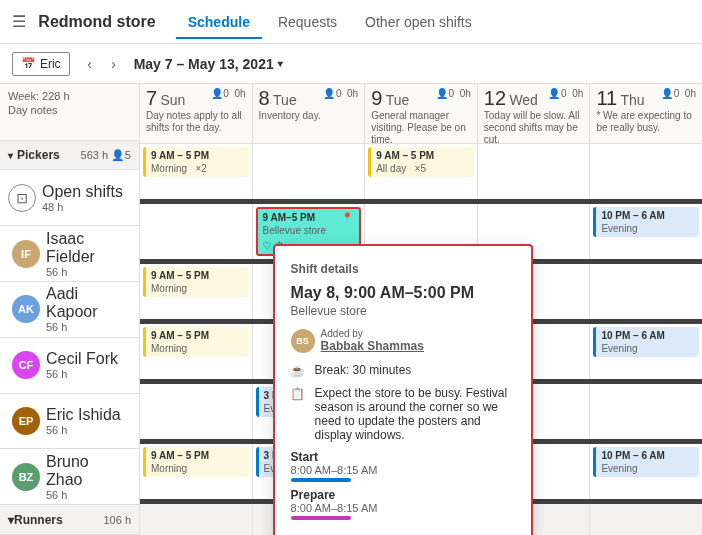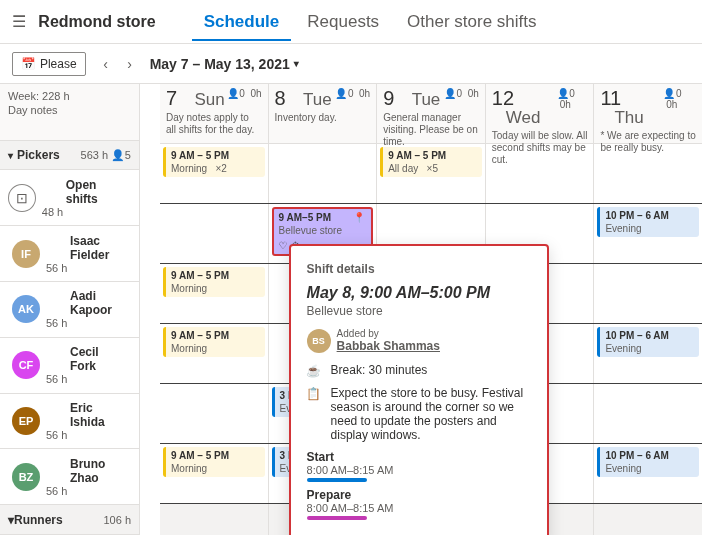--- a/index.html
+++ b/index.html
@@ -1,89 +1,89 @@
 <!DOCTYPE html>
 <html><head>
   <meta charset="utf-8">
   <style>
     * { box-sizing: border-box; margin: 0; padding: 0; }
     body { font-family: 'Segoe UI', Arial, sans-serif; font-size: 12px; background: #fff; color: #323130; overflow: hidden; width: 702px; height: 535px; }
 
     
     .top-nav { display: flex; align-items: center; height: 44px; padding: 0 12px; border-bottom: 1px solid #e1dfdd; background: #fff; }
     .hamburger { font-size: 16px; margin-right: 12px; color: #605e5c; cursor: pointer; }
-    .store-name { font-size: 16px; font-weight: 600; color: #323130; margin-right: 36px; }
+    .store-name { font-size: 16px; font-weight: 600; color: #323130; margin-right: 20px; }
     .nav-links { display: flex; gap: 4px; }
-    .nav-link { padding: 8px 12px; font-size: 17px; color: #605e5c; cursor: pointer; text-decoration: none; position: relative; }
+    .nav-link { padding: 8px 12px; font-size: 14px; color: #605e5c; cursor: pointer; text-decoration: none; position: relative; }
     .nav-link.active { color: #0078d4; font-weight: 600; }
     .nav-link.active::after { content: ''; position: absolute; bottom: -1px; left: 0; right: 0; height: 2px; background: #0078d4; }
 
     
     .date-nav { display: flex; align-items: center; height: 40px; padding: 0 12px; border-bottom: 1px solid #e1dfdd; background: #fff; }
     .today-btn { display: flex; align-items: center; gap: 4px; border: 1px solid #8a8886; border-radius: 2px; padding: 4px 8px; font-size: 12px; cursor: pointer; margin-right: 8px; color: #323130; }
     .arrow-btn { width: 24px; height: 24px; border: none; background: none; cursor: pointer; font-size: 14px; color: #605e5c; display: flex; align-items: center; justify-content: center; }
     .date-range { font-size: 14px; font-weight: 600; margin: 12px 8px; cursor: pointer; display: flex; align-items: center; gap: 4px; }
     .date-range .chevron { font-size: 10px; }
 
     
-    .main-grid { display: flex; height: calc(535px - 84px); overflow: hidden; gap: 20px; }
+    .main-grid { display: flex; height: calc(535px - 84px); overflow: hidden; }
 
     
     .left-sidebar { width: 140px; flex-shrink: 0; border-right: 1px solid #e1dfdd; display: flex; flex-direction: column; }
     .week-info { height: 60px; padding: 6px 8px; border-bottom: 1px solid #e1dfdd; background: #faf9f8; }
     .week-info .week-label { font-size: 11px; color: #605e5c; }
     .week-info .day-notes { font-size: 11px; color: #605e5c; margin-top: 2px; }
 
     .group-header { display: flex; align-items: center; height: 32px; padding: 0 8px; background: #f3f2f1; border-bottom: 1px solid #e1dfdd; font-size: 12px; font-weight: 600; cursor: pointer; }
     .group-header .caret { margin-right: 4px; font-size: 10px; }
     .group-header .group-hours { margin-left: auto; font-size: 11px; font-weight: normal; color: #605e5c; }
 
     .person-row { display: flex; align-items: center; height: 60px; padding: 0 12px; border-bottom: 1px solid #e1dfdd; gap: 6px; }
     .avatar { width: 28px; height: 28px; border-radius: 50%; flex-shrink: 0; display: flex; align-items: center; justify-content: center; font-size: 11px; font-weight: 600; color: #fff; }
-    .person-info .name { font-size: 12px; font-weight: 700; color: #323130; margin-left: 24px; }
+    .person-info .name { font-size: 16px; font-weight: 400; color: #323130; }
     .person-info .hours { font-size: 11px; color: #605e5c; }
 
     .open-shifts-row { display: flex; align-items: center; height: 60px; padding: 0 8px; border-bottom: 1px solid #e1dfdd; gap: 6px; }
     .open-shifts-icon { width: 28px; height: 28px; border: 1px solid #8a8886; border-radius: 50%; display: flex; align-items: center; justify-content: center; font-size: 14px; color: #605e5c; }
 
     
     .calendar-grid { flex: 1; overflow: hidden; display: flex; flex-direction: column; }
     .cal-header { display: flex; height: 60px; border-bottom: 1px solid #e1dfdd; background: #faf9f8; }
     .cal-day-header { flex: 1; border-right: 1px solid #e1dfdd; padding: 4px 6px; display: flex; flex-direction: column; min-width: 0; }
     .cal-day-header:last-child { border-right: none; }
     .day-top { display: flex; align-items: flex-start; justify-content: space-between; }
     .day-num { font-size: 20px; font-weight: 300; color: #323130; line-height: 1; }
-    .day-name { font-size: 17px; color: #605e5c; margin-left: 14px; }
+    .day-name { font-size: 14px; color: #605e5c; }
     .day-badges { display: flex; gap: 4px; align-items: center; font-size: 10px; color: #605e5c; }
     .day-note { font-size: 10px; color: #605e5c; margin-top: 2px; line-height: 1.2; }
 
     
     .cal-body { flex: 1; overflow-y: auto; }
-    .cal-row { display: flex; border-bottom: 1px solid #404040; height: 60px; }
+    .cal-row { display: flex; border-bottom: 5px solid #404040; height: 60px; }
     .cal-cell { flex: 1; border-right: 1px solid #e1dfdd; padding: 3px; position: relative; min-width: 0; }
     .cal-cell:last-child { border-right: none; }
 
     
     .shift-chip { border-radius: 3px; padding: 2px 5px; font-size: 10px; line-height: 1.3; cursor: pointer; position: relative; }
     .shift-chip.morning { background: #fef7e0; border-left: 3px solid #f2c30f; }
     .shift-chip.evening { background: #dce9f8; border-left: 3px solid #0078d4; }
-    .shift-chip.selected { border: 2px solid #d13438; background: #c4b5fd; }
+    .shift-chip.selected { border: 2px solid #d13438; background: #5eead4; }
     .shift-chip .chip-time { font-weight: 600; font-size: 10px; }
     .shift-chip .chip-label { font-size: 10px; color: #605e5c; }
     .shift-chip.all-day { background: #fef7e0; border-left: 3px solid #f2c30f; }
 
     
     .cal-group-row { display: flex; background: #f3f2f1; border-bottom: 1px solid #e1dfdd; height: 32px; }
     .cal-group-cell { flex: 1; border-right: 1px solid #e1dfdd; }
     .cal-group-cell:last-child { border-right: none; }
 
     
     .shift-popup { position: absolute; top: 40px; left: 20px; width: 260px; background: #fff; border: 2px solid #d13438; border-radius: 4px; z-index: 100; padding: 16px; box-shadow: 0 4px 16px rgba(0,0,0,0.15); }
     .popup-title { font-size: 12px; font-weight: 600; color: #605e5c; margin-bottom: 8px; }
-    .popup-date { font-size: 16px; font-weight: 600; color: #323130; margin-bottom: 2px; font-style: italic; }
+    .popup-date { font-size: 16px; font-weight: 600; color: #323130; margin-bottom: 2px; }
     .popup-store { font-size: 12px; color: #605e5c; margin-bottom: 10px; }
     .popup-added { display: flex; align-items: center; gap: 6px; margin-bottom: 10px; font-size: 12px; color: #605e5c; }
     .popup-added .mini-avatar { width: 24px; height: 24px; border-radius: 50%; background: #c8a870; display: flex; align-items: center; justify-content: center; font-size: 9px; color: #fff; font-weight: 600; flex-shrink: 0; }
     .popup-row { display: flex; align-items: flex-start; gap: 8px; margin-bottom: 8px; font-size: 12px; }
     .popup-icon { width: 16px; flex-shrink: 0; margin-top: 1px; color: #605e5c; }
     .timeline-item { margin-bottom: 6px; }
     .timeline-bar { height: 4px; width: 60px; border-radius: 2px; margin-top: 2px; }
     .timeline-bar.start { background: #0078d4; }
     .timeline-bar.prepare { background: #c239b3; }
 
@@ -92,28 +92,28 @@
   </style>
 </head>
 <body>
 
 <div class="top-nav">
   <span class="hamburger">☰</span>
   <span class="store-name">Redmond store</span>
   <div class="nav-links">
     <a class="nav-link active">Schedule</a>
     <a class="nav-link">Requests</a>
-    <a class="nav-link">Other store shifts</a>
+    <a class="nav-link">Other open shifts</a>
   </div>
 </div>
 
 <div class="date-nav">
   <div class="today-btn">
     <span>📅</span>
-    <span>Please</span>
+    <span>Eric</span>
   </div>
   <button class="arrow-btn">‹</button>
   <button class="arrow-btn">›</button>
   <div class="date-range">
     <span>May 7 – May 13, 2021</span>
     <span class="chevron">▾</span>
   </div>
 </div>
 
 <div class="main-grid">

